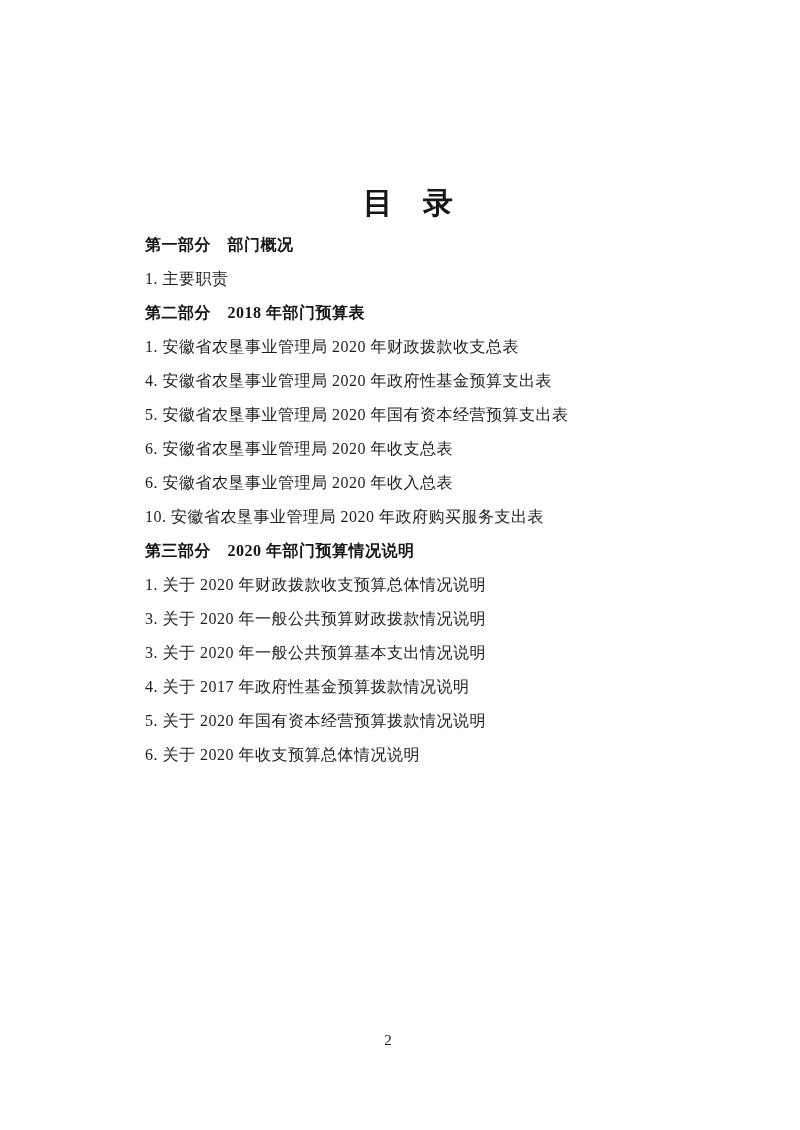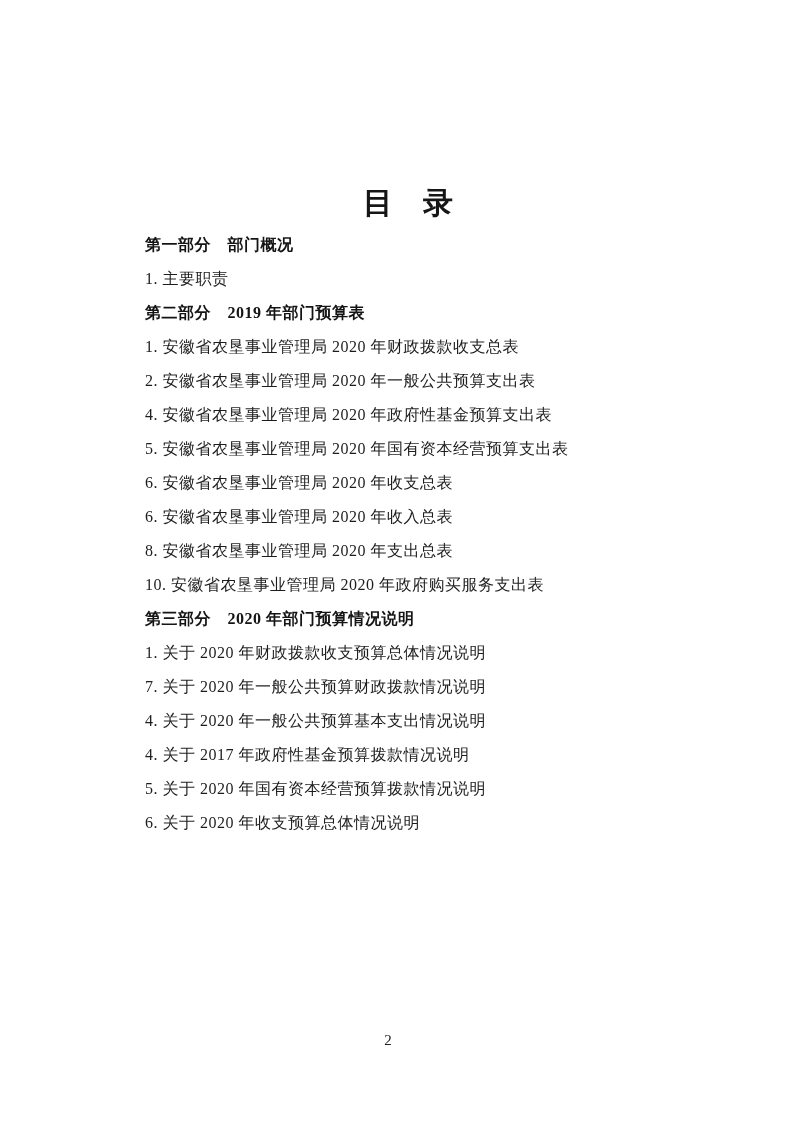--- a/index.html
+++ b/index.html
@@ -59,34 +59,32 @@
 <body>
 
 <div class="page">
   <div class="content">
 
     <h1 class="doc-title">目　录</h1>
 
     <p class="toc-line toc-heading">第一部分　部门概况</p>
     <p class="toc-line">1. 主要职责</p>
 
-    <p class="toc-line toc-heading">第二部分　2019 年部门预算表</p>
+    <p class="toc-line toc-heading">第二部分　2018 年部门预算表</p>
     <p class="toc-line">1. 安徽省农垦事业管理局 2020 年财政拨款收支总表</p>
-    <p class="toc-line">2. 安徽省农垦事业管理局 2020 年一般公共预算支出表</p>
     <p class="toc-line">4. 安徽省农垦事业管理局 2020 年政府性基金预算支出表</p>
     <p class="toc-line">5. 安徽省农垦事业管理局 2020 年国有资本经营预算支出表</p>
     <p class="toc-line">6. 安徽省农垦事业管理局 2020 年收支总表</p>
     <p class="toc-line">6. 安徽省农垦事业管理局 2020 年收入总表</p>
-    <p class="toc-line">8. 安徽省农垦事业管理局 2020 年支出总表</p>
     <p class="toc-line">10. 安徽省农垦事业管理局 2020 年政府购买服务支出表</p>
 
     <p class="toc-line toc-heading">第三部分　2020 年部门预算情况说明</p>
     <p class="toc-line">1. 关于 2020 年财政拨款收支预算总体情况说明</p>
-    <p class="toc-line">7. 关于 2020 年一般公共预算财政拨款情况说明</p>
-    <p class="toc-line">4. 关于 2020 年一般公共预算基本支出情况说明</p>
+    <p class="toc-line">3. 关于 2020 年一般公共预算财政拨款情况说明</p>
+    <p class="toc-line">3. 关于 2020 年一般公共预算基本支出情况说明</p>
     <p class="toc-line">4. 关于 2017 年政府性基金预算拨款情况说明</p>
     <p class="toc-line">5. 关于 2020 年国有资本经营预算拨款情况说明</p>
     <p class="toc-line">6. 关于 2020 年收支预算总体情况说明</p>
 
   </div>
 
   <div class="page-number">2</div>
 </div>
 
 </body></html>

